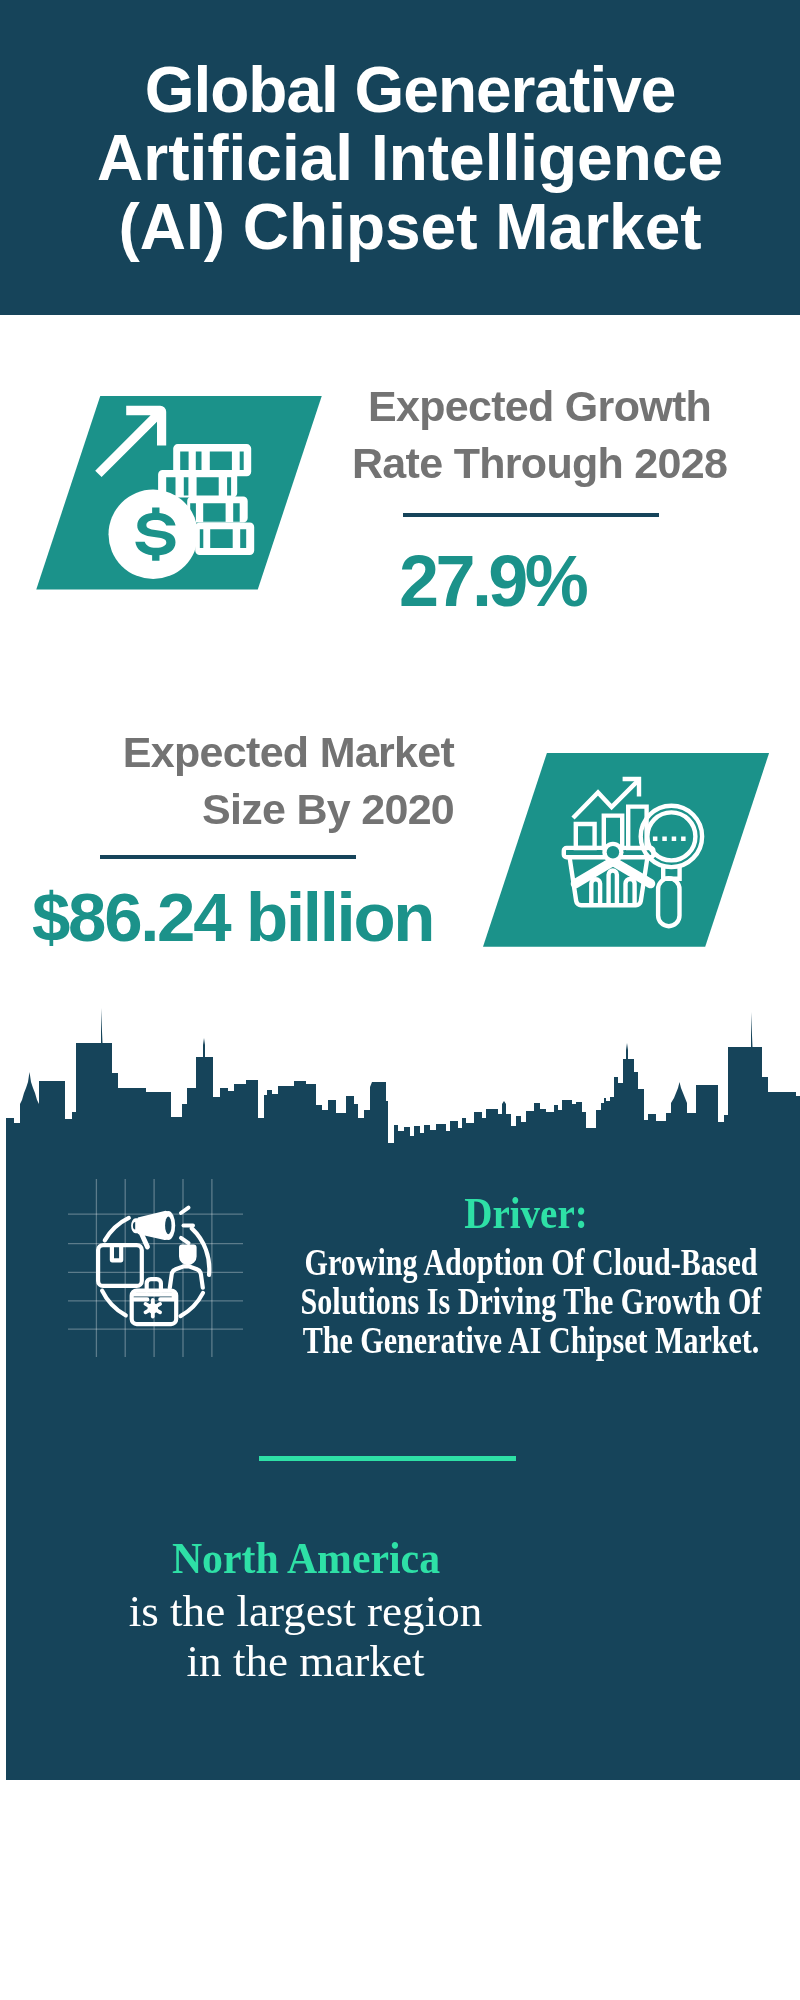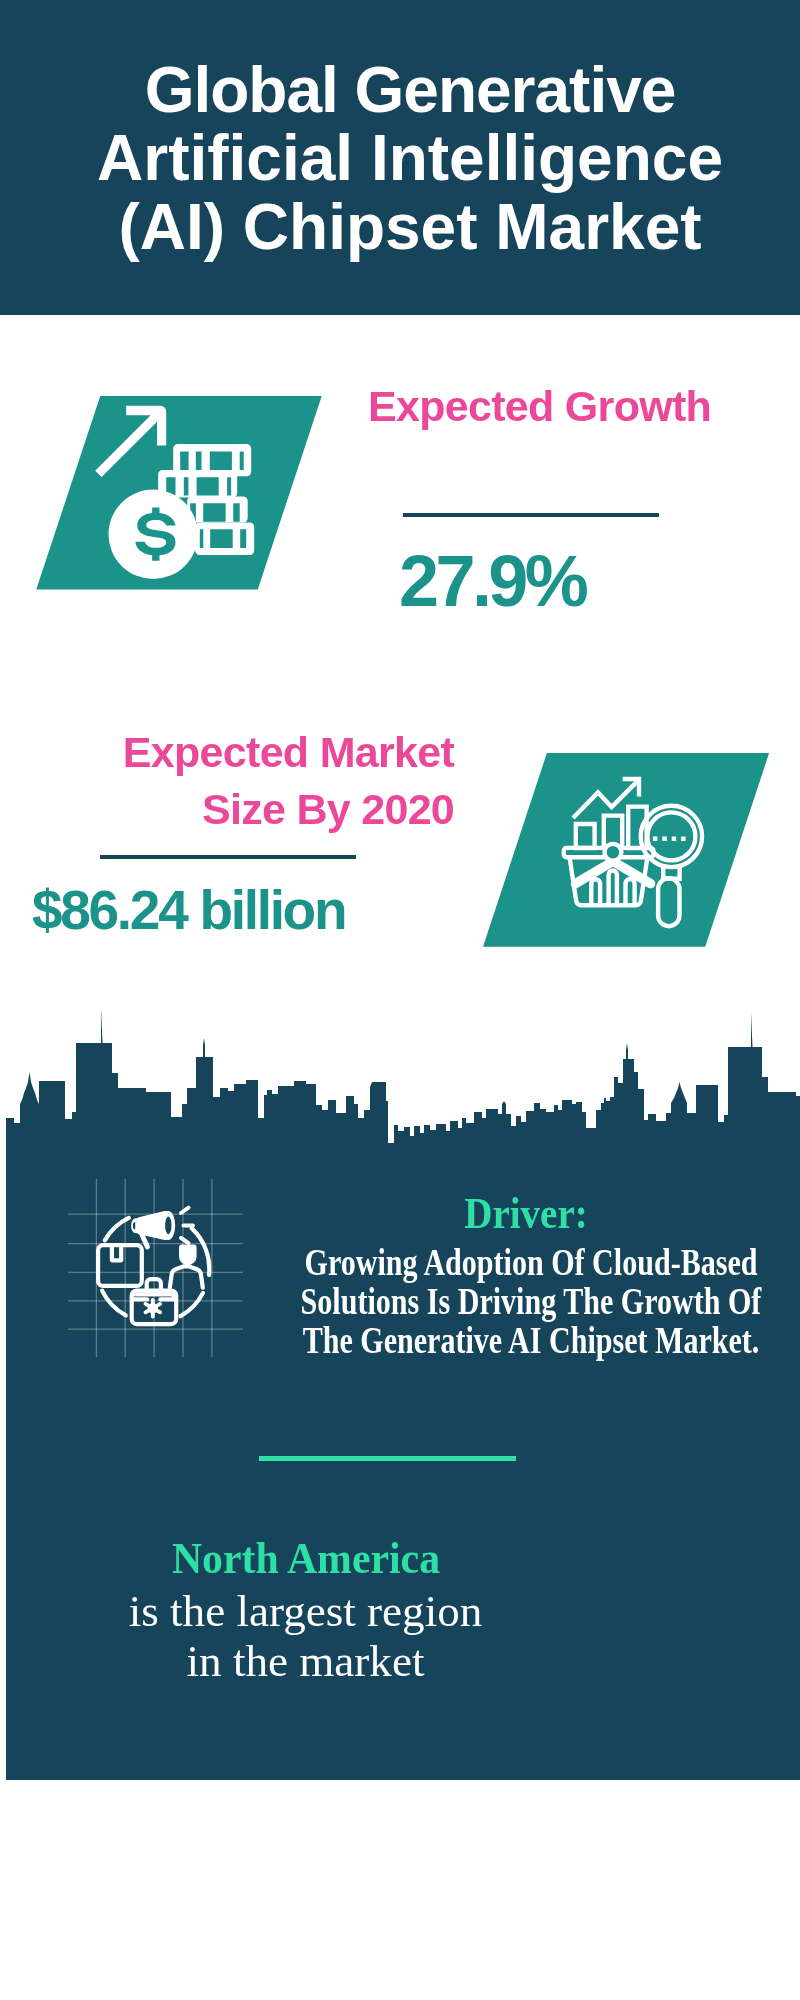--- a/index.html
+++ b/index.html
@@ -12,21 +12,21 @@
     color:#ffffff; font-size:64px; font-weight:bold; line-height:68.3px; }
   .header-title > div:first-child { letter-spacing:-1px; }
 
   .s1 { position:absolute; left:0; top:315px; width:800px; height:690px; background:#fff; }
 
   
   .para { position:absolute; background:#1B928A;
     clip-path:polygon(64px 0, 100% 0, calc(100% - 64px) 100%, 0 100%); }
   .para-inner { position:absolute; }
 
-  .stat-label { position:absolute; color:#ec4899; font-weight:bold; font-size:43px;
+  .stat-label { position:absolute; color:#737373; font-weight:bold; font-size:43px;
     line-height:57.1px; text-align:center; white-space:nowrap; letter-spacing:-0.7px; }
   .rule { position:absolute; height:4px; background:#16445A; }
   .big-val { position:absolute; color:#1B928A; font-weight:bold; white-space:nowrap; }
   .s2 { position:absolute; left:6px; top:1005px; width:800px; height:775px;font-family:Liberation Serif, serif; }
   .skyline { position:absolute; left:0; top:0; width:800px; height:775px; }
   .grid-lines { position:absolute; }
   .driver-title { position:absolute; color:#2EE0A6; font-weight:bold; font-size:44px; white-space:nowrap;
     transform:scaleX(0.888); transform-origin:center; text-align:center; }
   .driver-text { position:absolute; color:#ffffff; font-weight:bold; font-size:37.6px; line-height:38.7px;
     text-align:center; white-space:nowrap; }
@@ -61,20 +61,21 @@
             <path d="M99.7 98.5 h51.5 a4.5 4.5 0 0 1 4.5 4.5 v17 a4.5 4.5 0 0 1 -4.5 4.5 h-51.5 a4.5 4.5 0 0 1 -4.5 -4.5 v-17 a4.5 4.5 0 0 1 4.5 -4.5 Z M98.2 105.3 v18.5 h5.7 v-18.5 Z M111.2 105.3 v18.5 h22.4 v-18.5 Z M141.2 105.3 v18.5 h6.5 v-18.5 Z" fill-rule="evenodd"></path>
             <path d="M107.7 124.5 h50 a4.5 4.5 0 0 1 4.5 4.5 v23.5 a4.5 4.5 0 0 1 -4.5 4.5 h-50 a4.5 4.5 0 0 1 -4.5 -4.5 v-23.5 a4.5 4.5 0 0 1 4.5 -4.5 Z M107.8 131.3 v18.7 h3.5 v-18.7 Z M118.2 131.3 v18.7 h22.5 v-18.7 Z M148.2 131.3 v18.7 h6 v-18.7 Z" fill-rule="evenodd"></path>
             <circle cx="61.2" cy="136.3" r="44.7"></circle>
             <path transform="translate(63.15,136) scale(0.875) translate(-60.75,-140.5)" d="M57.3 110.2 h8.4 v6.3 c9.8 1 16.9 6.2 18.4 14.3 h-10.7 c-1.3 -3.9 -5.6 -6.2 -11.9 -6.2 c-6.6 0 -10.8 2.2 -10.8 5.6 c0 3 2.4 4.5 8.3 5.4 l9.4 1.4 c10.5 1.6 15.6 5.6 15.6 12.8 c0 8.4 -7 13.9 -18.3 15 v6.4 h-8.4 v-6.4 c-10.9 -1.1 -18.2 -6.6 -19.2 -15.4 h10.7 c1.2 4.4 5.8 6.9 13 6.9 c7.2 0 11.7 -2.3 11.7 -6 c0 -3 -2.3 -4.6 -8.1 -5.5 l-9.7 -1.5 c-10.3 -1.6 -15.4 -5.7 -15.4 -12.6 c0 -7.9 6.6 -13.3 17 -14.3 Z" fill="#1B928A"></path>
           </g>
         </svg>
       </div>
     </div>
     <div class="stat-label" style="left:339.6px;top:63.4px;width:400px;">
       <div>Expected Growth</div>
+      <div>Rate Through 2028</div>
     </div>
     <div class="rule" style="left:403px;top:198px;width:256px;"></div>
     <div class="big-val" style="left:399px;top:225px;font-size:72px;letter-spacing:-3.6px;">27.9%</div>
 
     <div class="para" style="left:483px;top:437.7px;width:286.2px;height:194.1px;">
       <div class="para-inner" style="left:77px;top:17.3px;width:160px;height:160px;">
         <svg viewBox="0 0 160 160" width="160" height="160">
   <g fill="none" stroke="#ffffff" stroke-width="4.4" stroke-linecap="butt" stroke-linejoin="miter">
     <polyline points="13,48 38,22.4 51.6,37 79,9.6"></polyline>
     <polyline points="62.6,9 79,9 79,26.5"></polyline>
@@ -104,21 +105,21 @@
     <rect x="121.1" y="66.5" width="4.5" height="4.5"></rect>
   </g>
 </svg>
       </div>
     </div>
     <div class="stat-label" style="left:54.1px;top:409.4px;width:400px;text-align:right;">
       <div>Expected Market</div>
       <div>Size By 2020</div>
     </div>
     <div class="rule" style="left:100px;top:540px;width:256px;"></div>
-    <div class="big-val" style="left:32px;top:562.5px;font-size:55px;letter-spacing:-2.3px;">$86.24 billion</div>
+    <div class="big-val" style="left:32px;top:562.5px;font-size:69px;letter-spacing:-2.3px;">$86.24 billion</div>
 
   </div>
   <div class="s2">
     <svg class="skyline" viewBox="0 0 800 775" width="800" height="775">
       <path fill="#16445A" d="M0,775 L0,113.0 L8,113.0 L8,118.0 L14,118.0 L14,99.0 L16,95.0 L18,88.0 L20,83.0 L22,77.0 L23.5,67.0 L25,77.0 L27,83.0 L29,88.0 L31,95.0 L33,99.0 L33,76.0 L59,76.0 L59,114.0 L66,114.0 L66,107.0 L70,107.0 L70,38.0 L95,38.0 L95,3.0 L96.5,38.0 L106,38.0 L106,68.0 L112,68.0 L112,83.0 L140,83.0 L140,87.0 L165,87.0 L165,112.0 L176,112.0 L176,99.0 L181,99.0 L181,83.0 L190,83.0 L190,52.0 L197,52.0 L197,40.0 L198,33.0 L199,40.0 L199,52.0 L207,52.0 L207,92.0 L214,92.0 L214,83.0 L222,83.0 L222,86.0 L228,86.0 L228,79.0 L240,79.0 L240,75.0 L252,75.0 L252,113.0 L258,113.0 L258,90.0 L261,90.0 L261,85.0 L266,85.0 L266,89.0 L272,89.0 L272,81.0 L288,81.0 L288,76.0 L300,76.0 L300,79.0 L310,79.0 L310,100.0 L316,100.0 L316,105.0 L322,105.0 L322,95.0 L330,95.0 L330,108.0 L340,108.0 L340,91.0 L348,91.0 L348,99.0 L352,99.0 L352,113.0 L358,113.0 L358,105.0 L364,105.0 L364,82.0 L366,77.0 L380,77.0 L380,96.0 L382,96.0 L382,138.0 L388,138.0 L388,120.0 L392,120.0 L392,126.0 L398,126.0 L398,122.0 L404,122.0 L404,131.0 L408,131.0 L408,121.0 L414,121.0 L414,128.0 L418,128.0 L418,120.0 L424,120.0 L424,125.0 L430,125.0 L430,119.0 L440,119.0 L440,126.0 L444,126.0 L444,116.0 L452,116.0 L452,123.0 L456,123.0 L456,113.0 L460,113.0 L460,118.0 L468,118.0 L468,107.0 L476,107.0 L476,113.0 L480,113.0 L480,104.0 L492,104.0 L492,109.0 L496,109.0 L496,99.0 L498,96.0 L500,99.0 L500,109.0 L505,109.0 L505,121.0 L510,121.0 L510,111.0 L515,111.0 L515,117.0 L520,117.0 L520,106.0 L528,106.0 L528,98.0 L534,98.0 L534,104.0 L540,104.0 L540,107.0 L548,107.0 L548,100.0 L552,100.0 L552,105.0 L556,105.0 L556,95.0 L566,95.0 L566,99.0 L570,99.0 L570,97.0 L576,97.0 L576,107.0 L580,107.0 L580,123.0 L590,123.0 L590,105.0 L595,105.0 L595,98.0 L598,98.0 L598,93.0 L600,93.0 L600,96.0 L604,96.0 L604,92.0 L608,92.0 L608,72.0 L612,72.0 L612,78.0 L617,78.0 L617,54.0 L620,54.0 L620,45.0 L621,38.0 L622,45.0 L622,54.0 L628,54.0 L628,67.0 L632,67.0 L632,84.0 L638,84.0 L638,115.0 L642,115.0 L642,109.0 L650,109.0 L650,116.0 L660,116.0 L660,108.0 L665,108.0 L665,98.0 L668,93.0 L670,88.0 L672,83.0 L673.5,77.0 L675,83.0 L677,88.0 L679,93.0 L681,98.0 L681,108.0 L690,108.0 L690,80.0 L712,80.0 L712,117.0 L718,117.0 L718,110.0 L722,110.0 L722,42.0 L745,42.0 L745,7.0 L746.5,42.0 L756,42.0 L756,72.0 L762,72.0 L762,87.0 L790,87.0 L790,91.0 L800,91.0 L800,775 Z"></path>
     </svg>
 
     <div class="driver-title" style="left:379.6px;top:183.3px;width:280px;">Driver:</div>
     <div class="driver-text" style="left:125px;top:239.3px;width:800px;">
       <div>Growing Adoption Of Cloud-Based</div>

